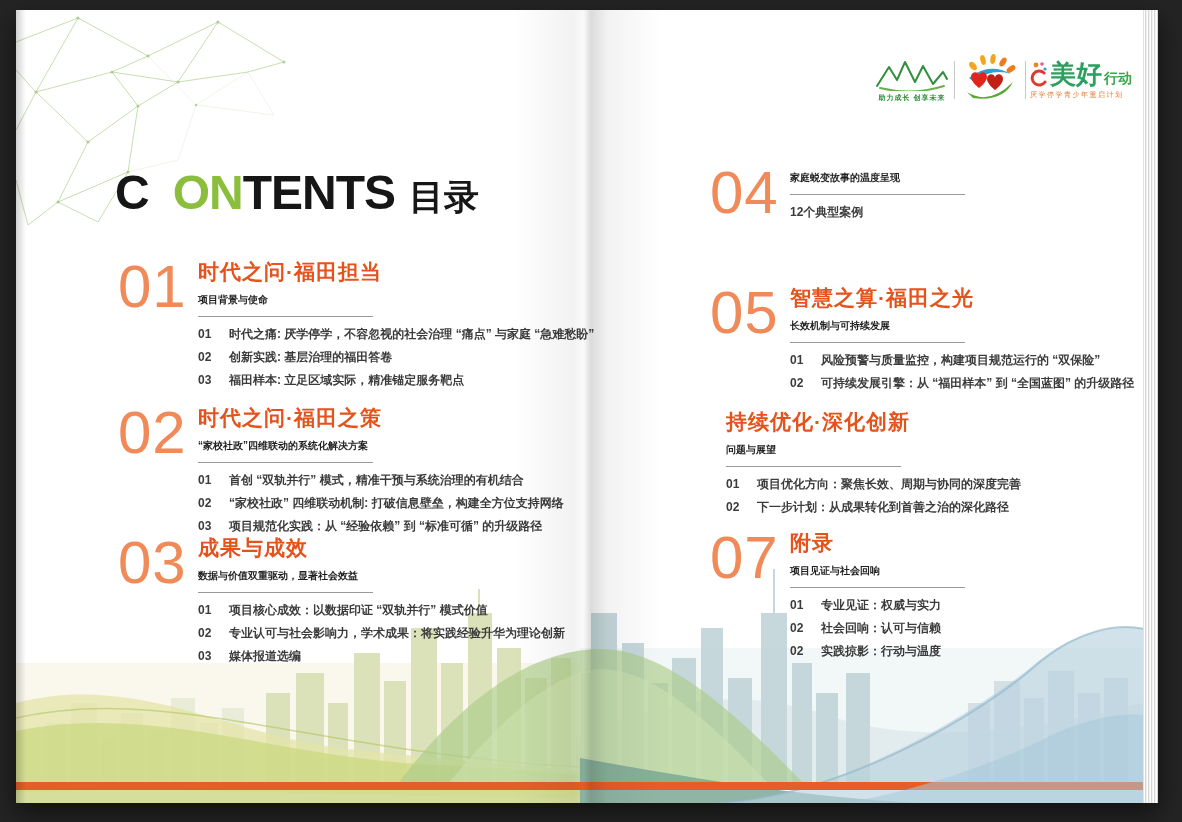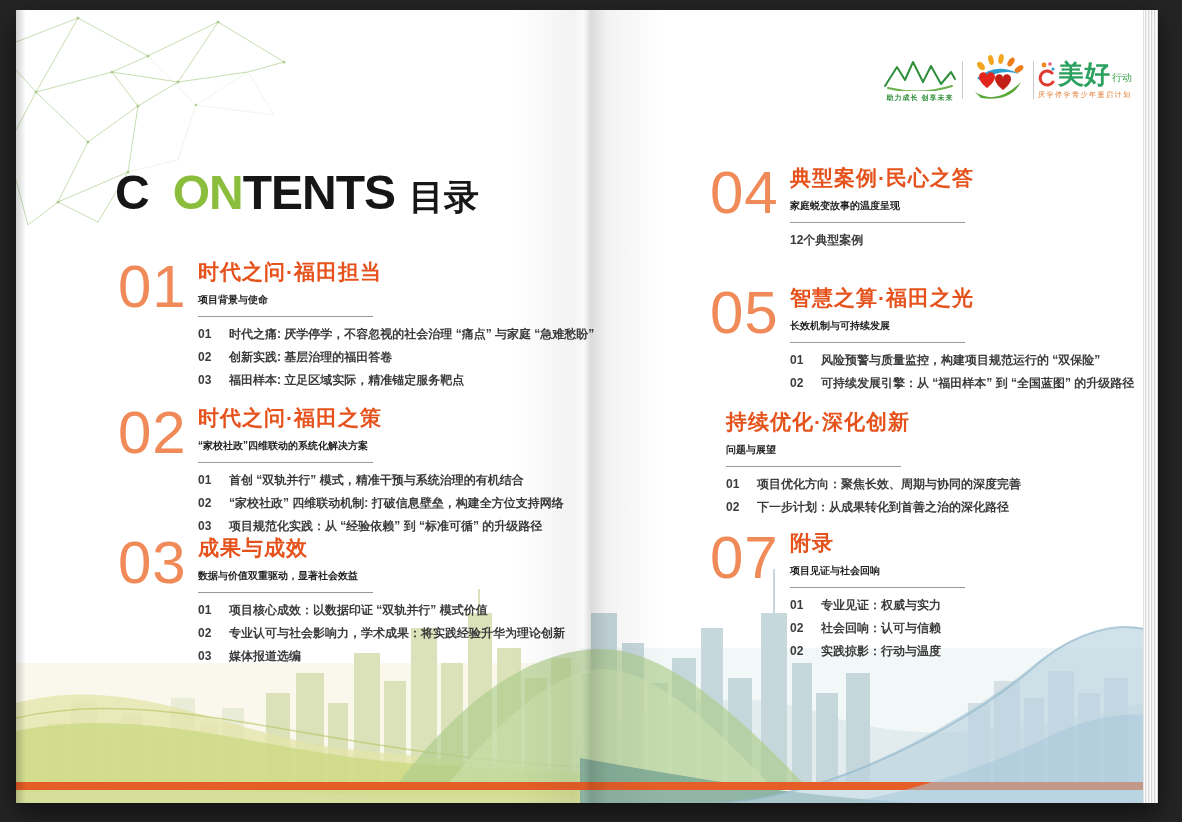--- a/index.html
+++ b/index.html
@@ -15,21 +15,21 @@
   
   .mesh{position:absolute;left:0;top:0;z-index:1;}
   
   .logos{position:absolute;right:26px;top:40px;height:60px;display:flex;align-items:center;gap:4px;z-index:3;}
   .logo-block{display:flex;flex-direction:column;align-items:center;gap:2px;}
   .logo-slogan{font-size:7px;font-weight:bold;color:#2f8f3c;letter-spacing:1px;white-space:nowrap;}
   .logo-divider{width:1px;height:38px;background:#c9c9c9;}
   .logo3{display:flex;flex-direction:column;align-items:flex-start;gap:1px;}
   .l3row{display:flex;align-items:flex-end;gap:2px;}
   .l3main{font-size:26px;line-height:26px;font-weight:bold;color:#2ba05f;}
-  .l3sub{font-size:10px;line-height:18px;font-weight:normal;color:#3aa64c;}
+  .l3sub{font-size:14px;line-height:18px;font-weight:bold;color:#3aa64c;}
   .l3tag{font-size:7px;color:#e07a30;letter-spacing:1.5px;white-space:nowrap;margin-top:2px;}
   
   .contents-title{position:absolute;left:99px;top:155px;z-index:2;white-space:nowrap;}
   .tc{font-size:48px;font-weight:bold;color:#161616;letter-spacing:-1px;}
   .ton{font-size:48px;font-weight:bold;color:#8CBE3E;letter-spacing:-1px;margin-left:24px;}
   .tcn{font-size:35px;font-weight:bold;color:#161616;margin-left:14px;}
   
   .sec{position:absolute;display:flex;z-index:2;}
   .num{width:64px;font-size:60px;line-height:58px;color:#F08A58;font-weight:400;letter-spacing:1px;flex:none;}
   .secbody{margin-left:16px;}
@@ -199,21 +199,20 @@
             <span class="ino">03</span>
             <span class="itx">媒体报道选编</span>
           </div>
       </div>
     </div>
   </div>
 
   <div class="sec" style="left:694px;top:154px;">
     <div class="num">04</div>
     <div class="secbody">
-      <div class="stitle">典型案例·民心之答</div>
       <div class="ssub">家庭蜕变故事的温度呈现</div>
       <div class="rule"></div>
       <div class="items">
         <div class="item">
             <span class="itx">12个典型案例</span>
           </div>
       </div>
     </div>
   </div>
 

